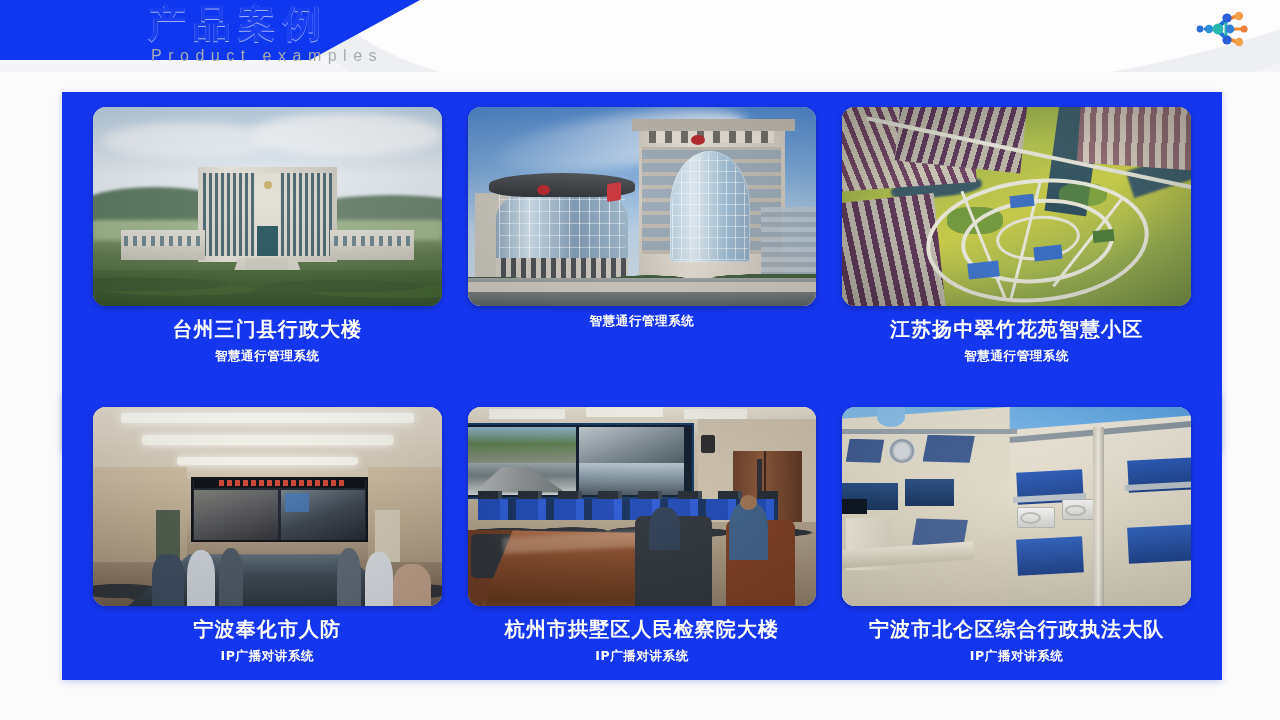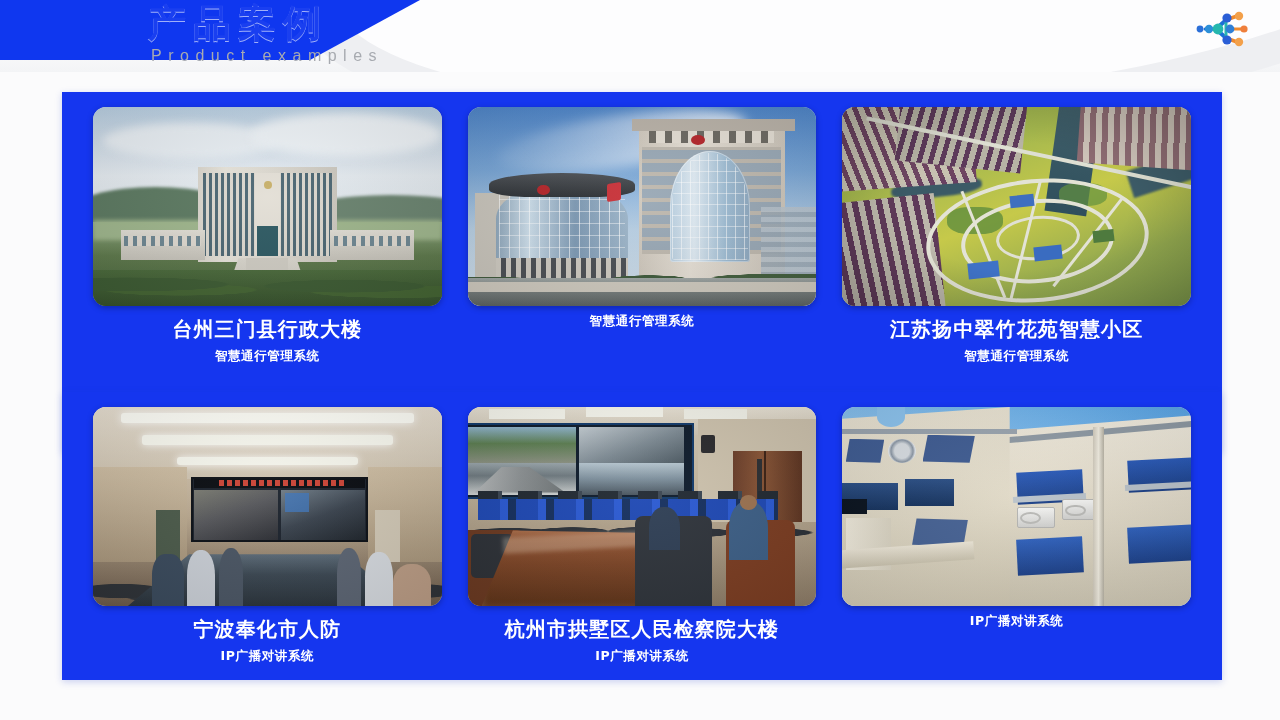--- a/index.html
+++ b/index.html
@@ -590,19 +590,20 @@
             <span class="ph p6-emb"></span>
             <span class="ph p6-signR"></span>
           <span class="ph p6-winL1"></span>
             <span class="ph p6-winL2"></span>
             <span class="ph p6-winL3"></span>
           <span class="ph p6-sign2"></span>
             <span class="ph p6-panelL"></span>
             <span class="ph p6-ledge"></span>
           <span class="ph photo-tint"></span>
         </div>
+        <div class="card-title">宁波市北仑区综合行政执法大队</div>
         <div class="card-sub">IP广播对讲系统</div>
       </div>
 
     </div>
   </div>
 
 </div>
 
 </body></html>

